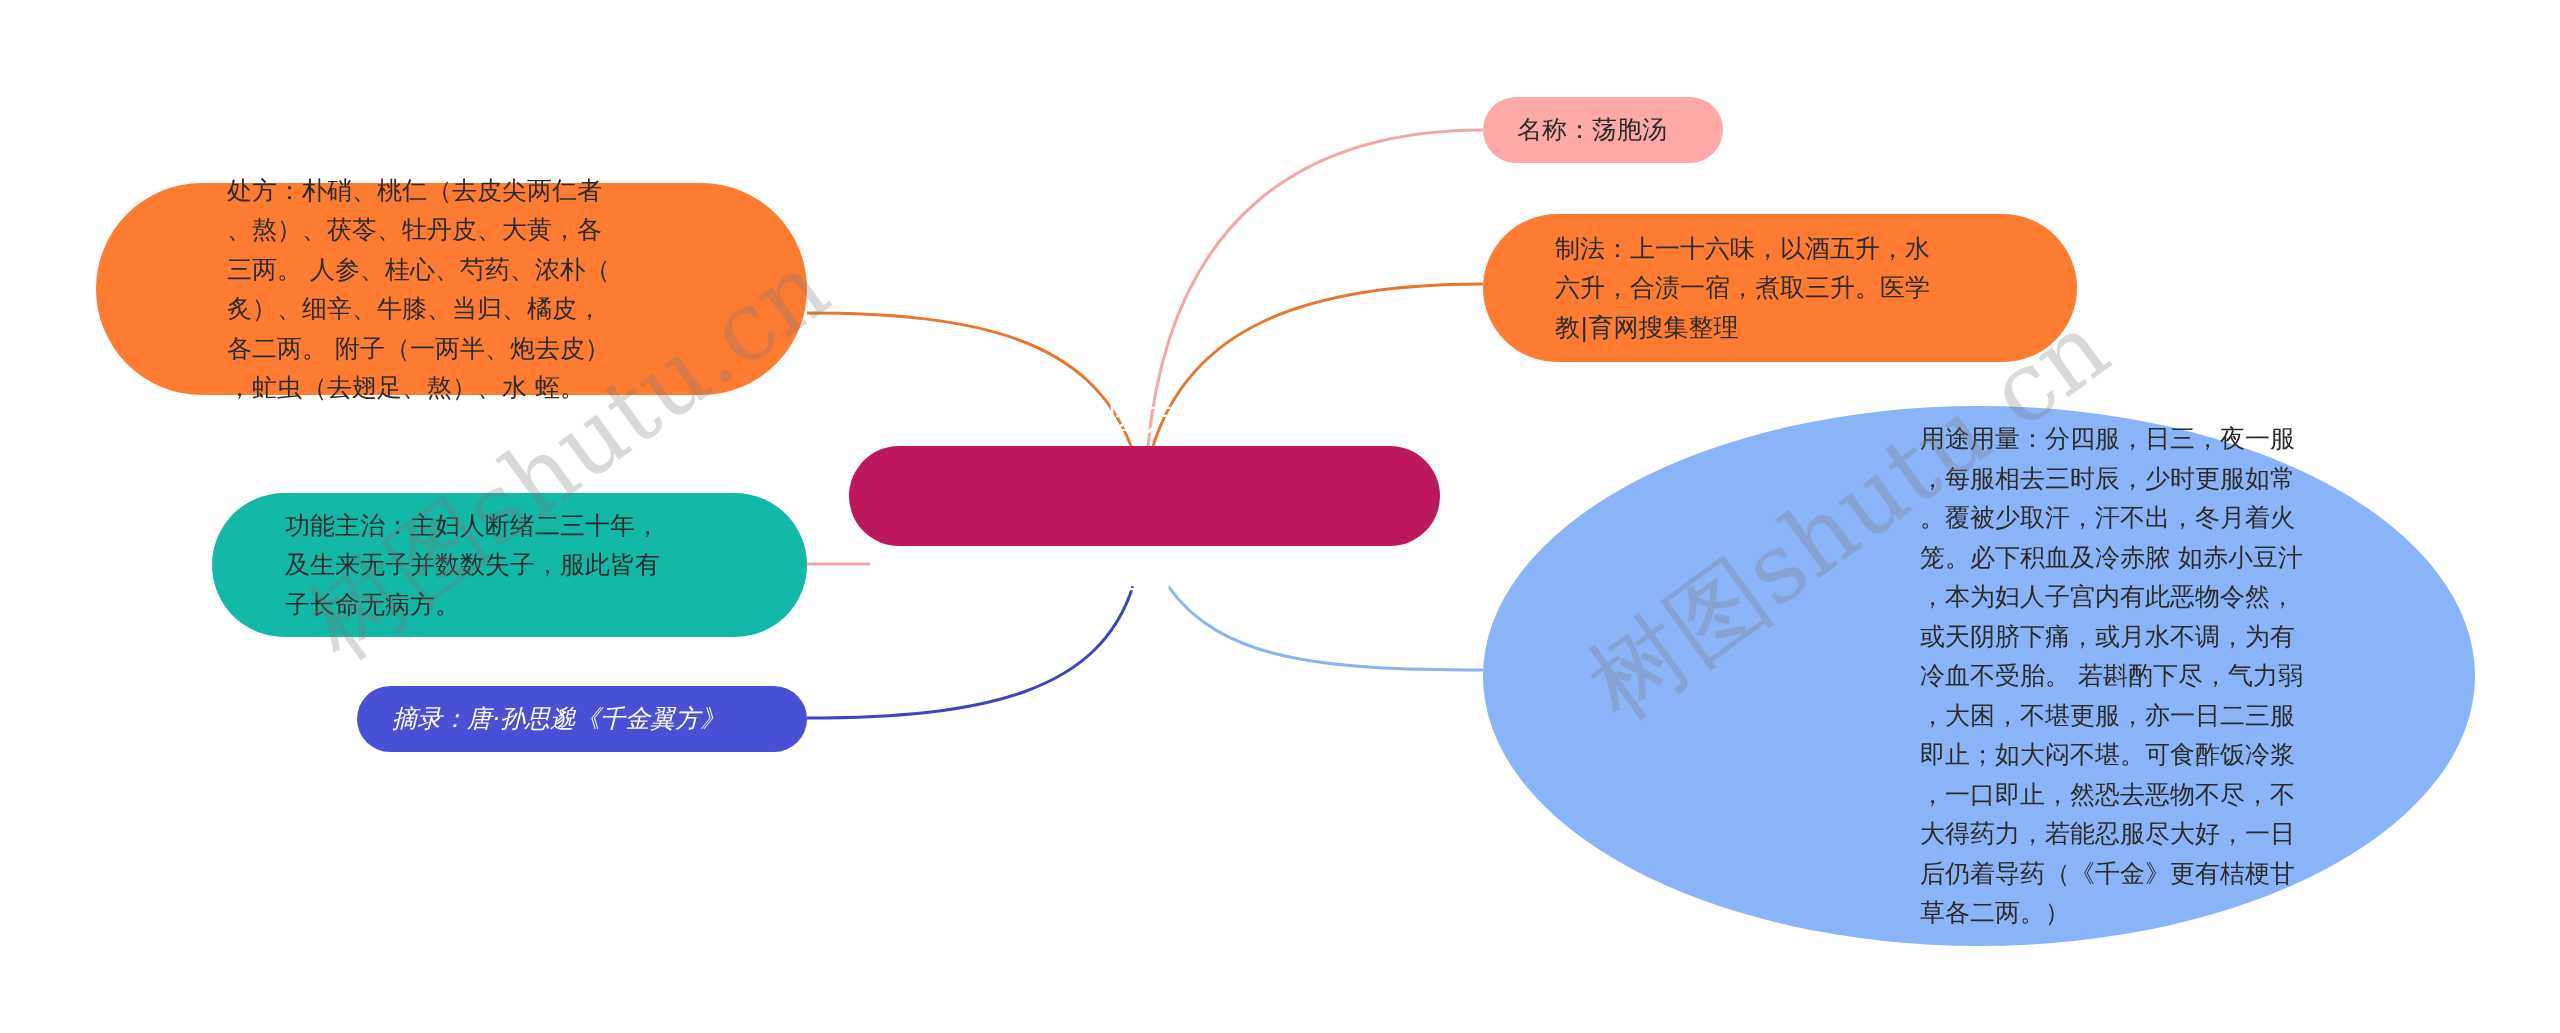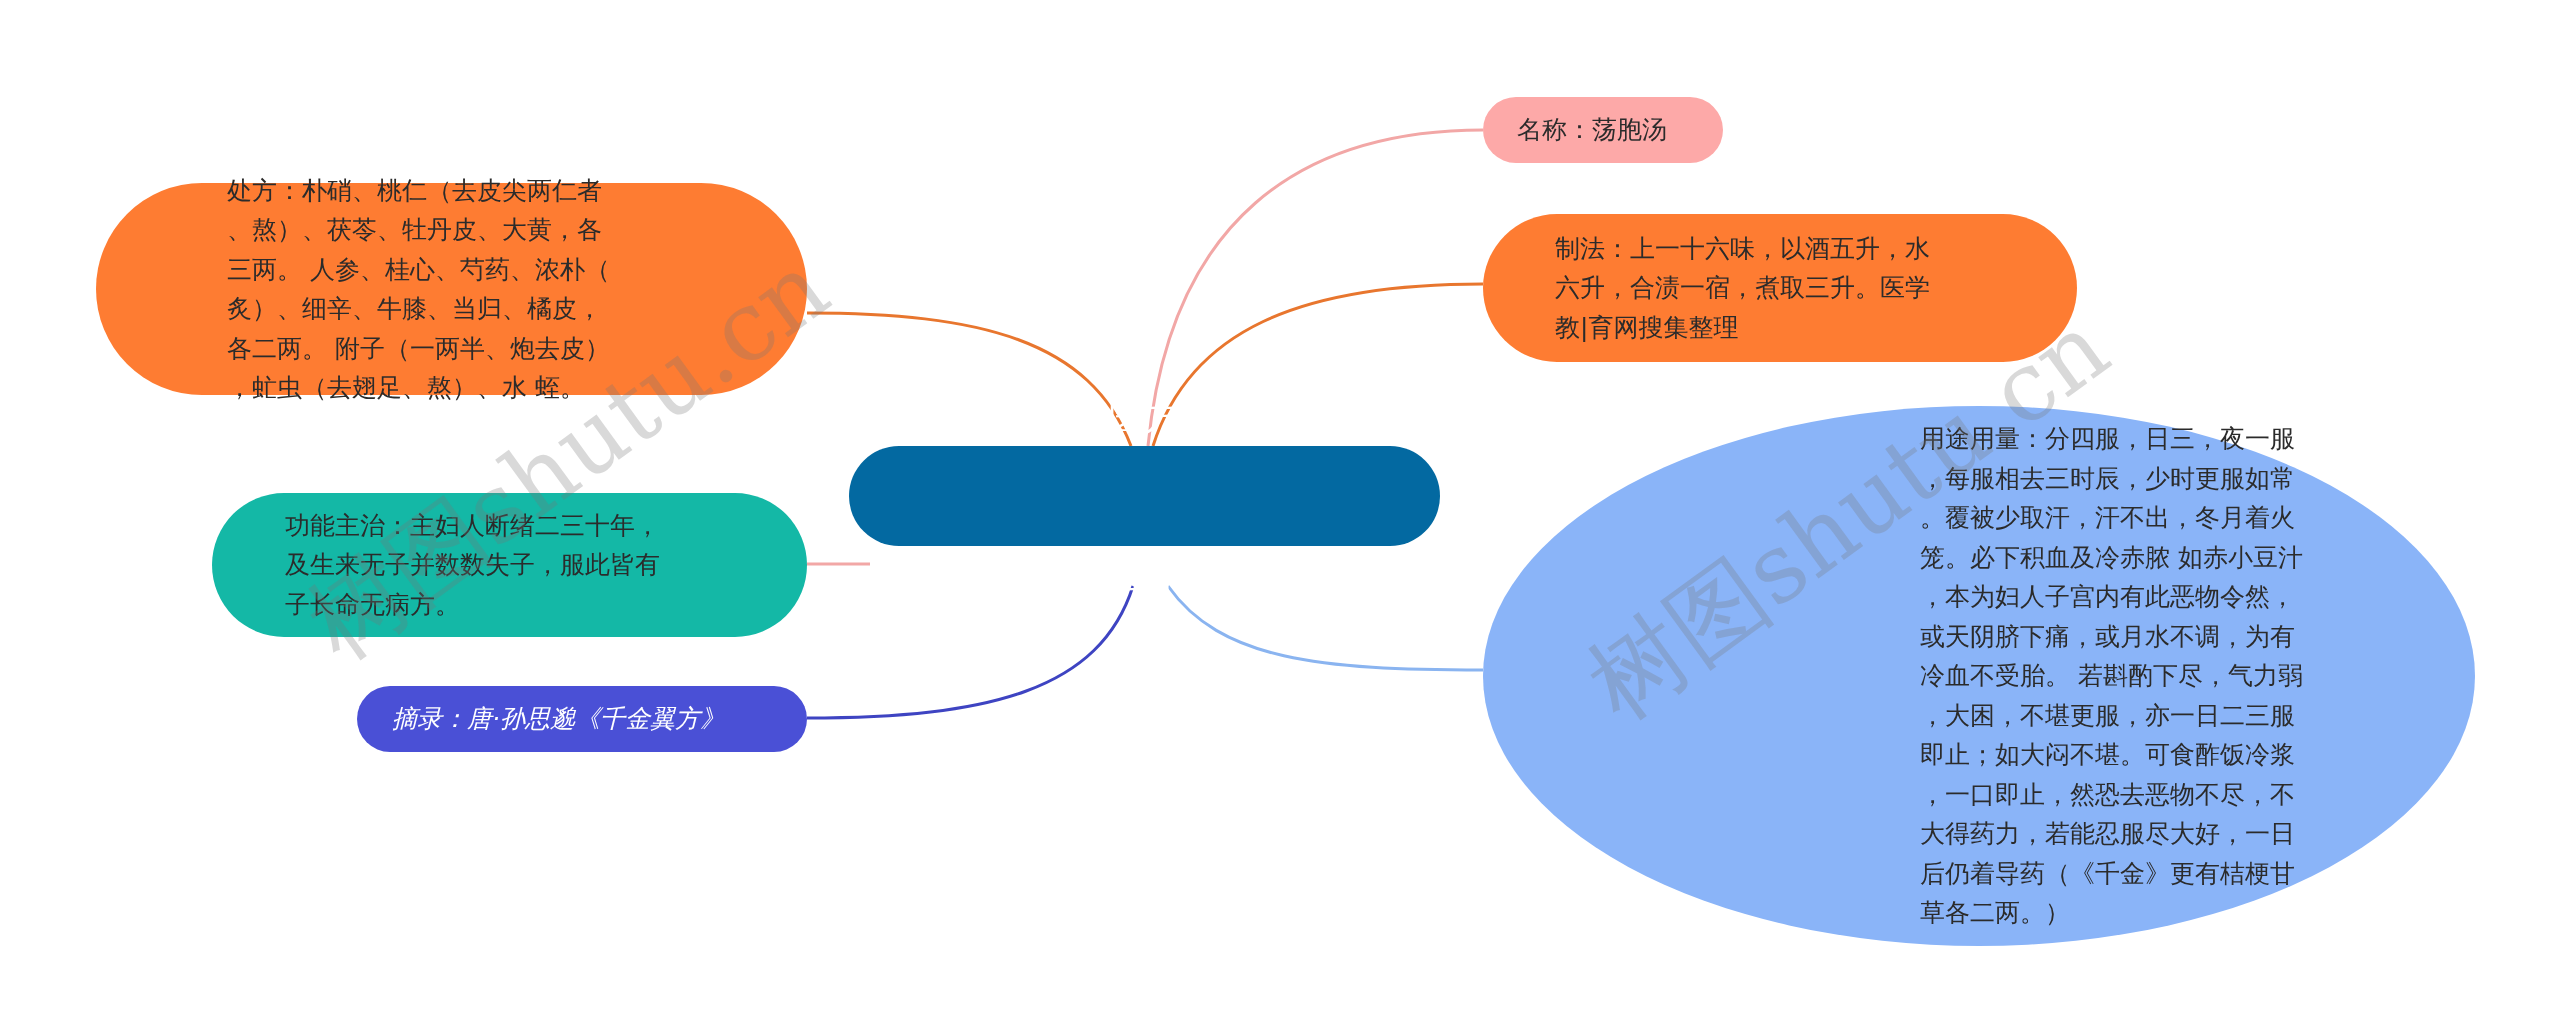--- a/index.html
+++ b/index.html
@@ -2,21 +2,21 @@
 <html><head>
 <meta charset="utf-8">
 <style>
   html, body { margin:0; padding:0; background:#ffffff; }
   body { width:2560px; height:1033px; position:relative; overflow:hidden;
          font-family: "DejaVu Sans", "Liberation Sans", sans-serif; }
   .canvas { position:absolute; left:0; top:0; width:2560px; height:1033px; }
   svg.links { position:absolute; left:0; top:0; width:2560px; height:1033px; z-index:1; }
   .node { position:absolute; box-sizing:border-box; z-index:2; display:flex; align-items:center; }
   .node .txt { font-size:25px; line-height:39.5px; color:#2b2b2b; white-space:pre-wrap; }
-  .node-center { left:849px; top:446px; width:591px; height:100px; background:#0369a1;
+  .node-center { left:849px; top:446px; width:591px; height:100px; background:#be185d;
                  border-radius:70px; justify-content:center; }
   .node-center .txt { color:#ffffff; font-size:36px; line-height:53px; text-align:center; }
   .node-rx { left:96px; top:183px; width:711px; height:212px; background:#fe7c32;
              border-radius:130px; padding-left:131px; }
   .node-gn { left:212px; top:493px; width:595px; height:144px; background:#14b8a6;
              border-radius:72px; padding-left:73px; }
   .node-zl { left:357px; top:686px; width:450px; height:66px; background:#4a50d6;
              border-radius:33px; padding-left:35px; }
   .node-zl .txt { color:#ffffff;font-style:italic; }
   .node-mc { left:1483px; top:97px; width:240px; height:66px; background:#fda9a8;

